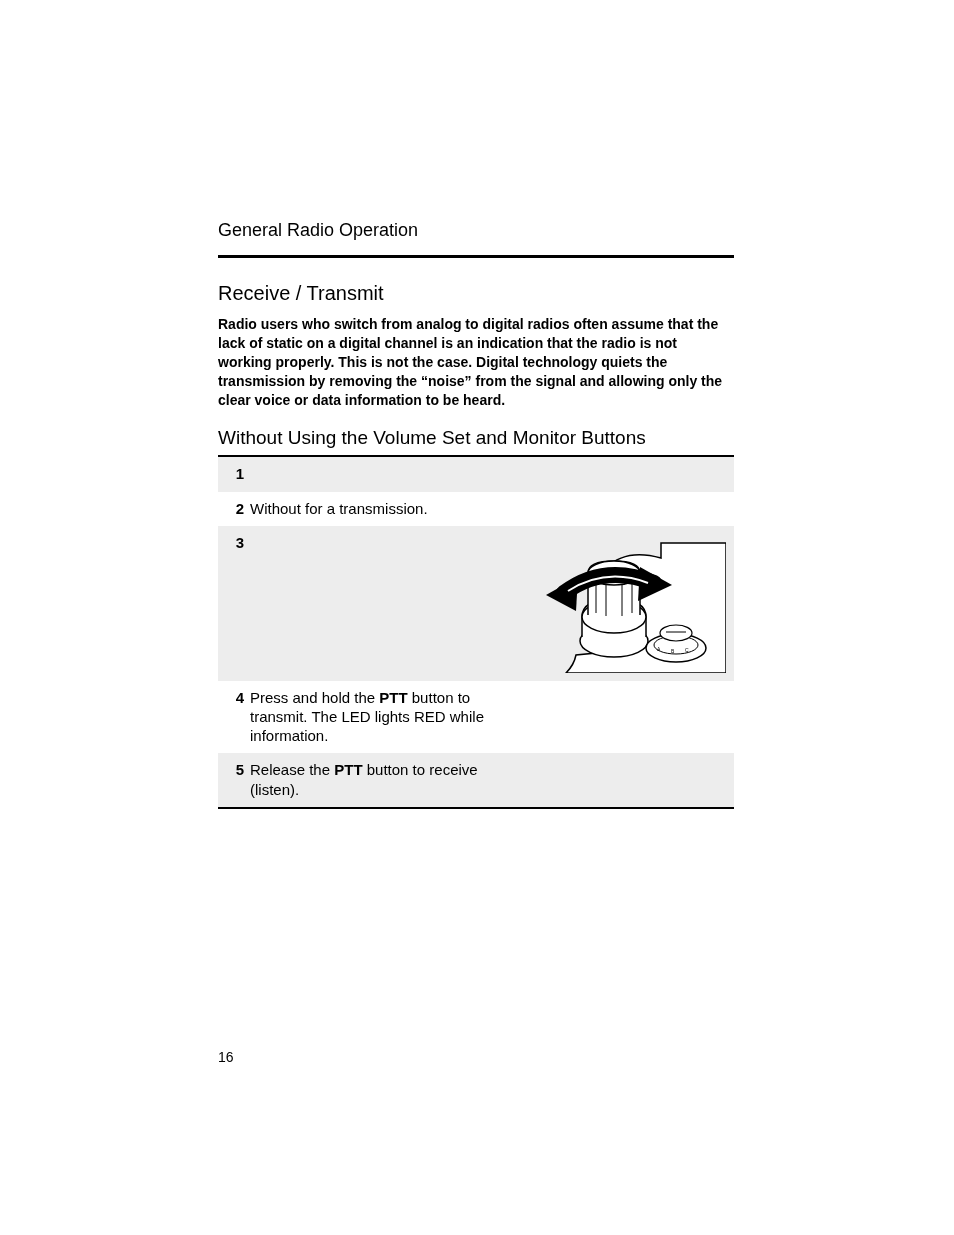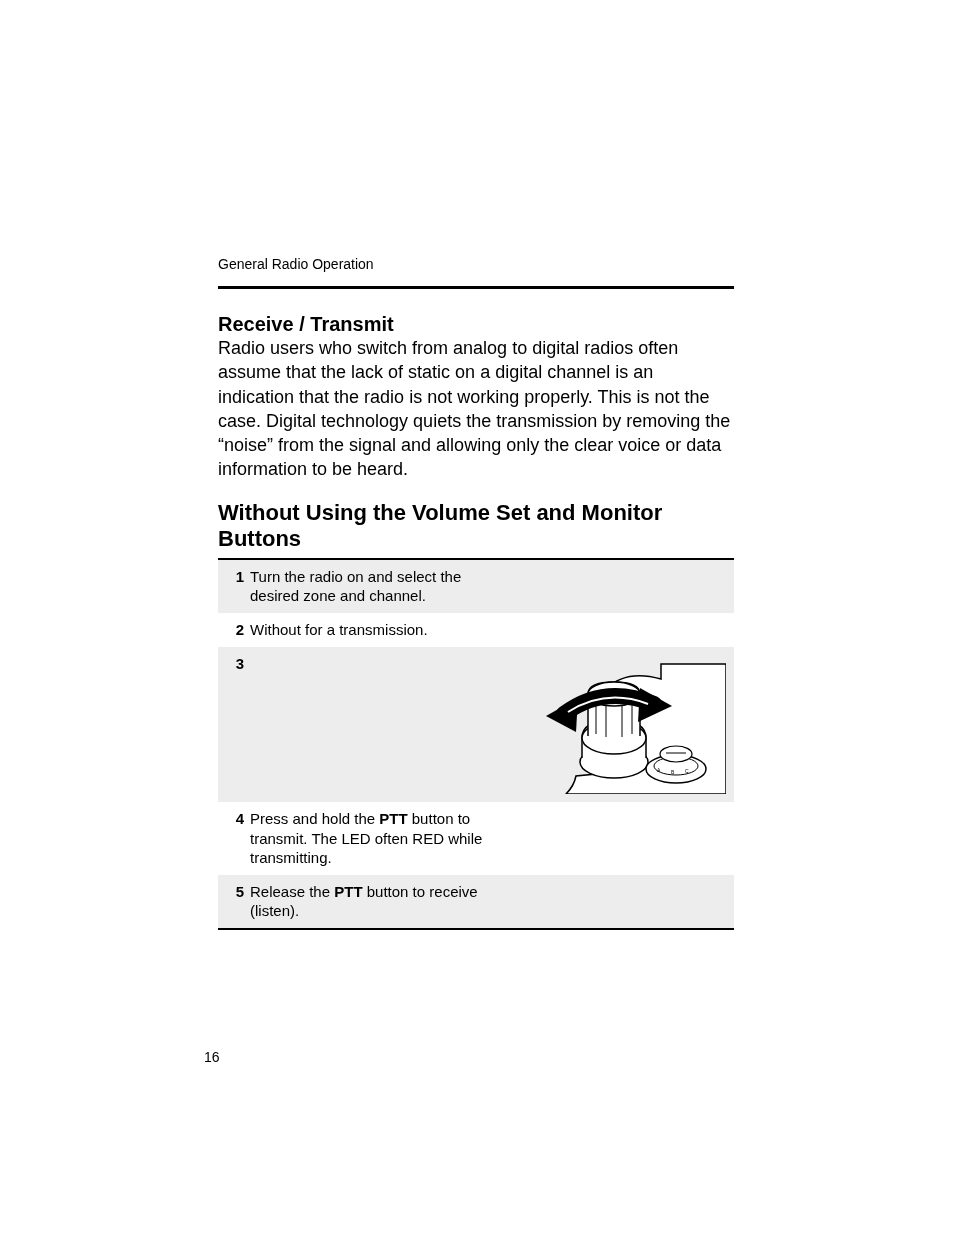--- a/index.html
+++ b/index.html
@@ -1,52 +1,49 @@
 <!DOCTYPE html>
 <html><head>
 <meta charset="utf-8">
 <style>
   * { box-sizing: border-box; margin: 0; padding: 0; }
   html, body { width: 954px; height: 1235px; background: #fff; font-family: Arial, Helvetica, sans-serif; color: #000; }
   .page { position: relative; width: 954px; height: 1235px; padding: 220px 220px 0 218px; }
-  .running-head { font-size: 14px; margin-bottom: 14px; margin-top: 36px; }
+  .running-head { font-size: 18px; margin-bottom: 14px; }
   .rule-thick { border: none; border-top: 3px solid #000; margin-bottom: 24px; }
-  .h1 { font-size: 20px; font-weight: bold; }
-  .para { font-size: 18px; line-height: 1.35; margin-bottom: 14px; }
-  .h2 { font-size: 22px; font-weight: bold; margin: 18px 0 6px 0; }
+  .h1 { font-size: 20px; font-weight: normal; margin-bottom: 10px; }
+  .para { font-size: 14px; line-height: 1.35; margin-bottom: 14px; font-weight: bold; }
+  .h2 { font-size: 19px; font-weight: normal; margin: 18px 0 6px 0; }
   .steps { width: 100%; border-top: 2px solid #000; border-bottom: 2px solid #000; }
   .step { display: flex; align-items: flex-start; padding: 7px 8px 8px 6px; font-size: 15px; line-height: 1.28; }
   .step.alt { background: #ededed; }
   .step .num { font-weight: bold; width: 26px; flex: 0 0 26px; text-align: right; padding-right: 6px; }
   .step .txt { flex: 0 0 236px; }
   .step .txt .bold { font-weight: bold; }
   .step .img { flex: 1; display: flex; justify-content: flex-end; align-items: flex-start; }
   .knob-svg { width: 200px; height: 140px; }
-  .page-num { position: absolute; left: 204px; bottom: 170px; font-size: 14px; }
+  .page-num { position: absolute; left: 218px; bottom: 170px; font-size: 14px; }
 </style>
 </head>
 <body>
 
 <div class="page">
 
   <div class="running-head">General Radio Operation</div>
   <hr class="rule-thick">
 
   <div class="h1">Receive / Transmit</div>
   <p class="para">Radio users who switch from analog to digital radios often assume that the lack of static on a digital channel is an indication that the radio is not working properly. This is not the case. Digital technology quiets the transmission by removing the “noise” from the signal and allowing only the clear voice or data information to be heard.</p>
 
   <div class="h2">Without Using the Volume Set and Monitor Buttons</div>
 
   <div class="steps">
 
     <div class="step alt">
       <div class="num">1</div>
-      <div class="txt">
-        <span>Turn the radio on and select the desired zone and channel.</span><span class="bold"></span><span></span>
-      </div>
     </div>
 
     <div class="step">
       <div class="num">2</div>
       <div class="txt">
         <span>Without for a transmission.</span><span class="bold"></span><span></span>
       </div>
     </div>
 
     <div class="step alt">
@@ -75,21 +72,21 @@
           <polygon points="20,62 52,44 50,78" fill="#000"></polygon>
           <polygon points="146,52 114,34 112,68" fill="#000"></polygon>
           <path d="M42 58 Q80 34 122 50" fill="none" stroke="#fff" stroke-width="2"></path>
         </svg>
       </div>
     </div>
 
     <div class="step">
       <div class="num">4</div>
       <div class="txt">
-        <span>Press and hold the </span><span class="bold">PTT</span><span> button to transmit. The LED often RED while transmitting.</span>
+        <span>Press and hold the </span><span class="bold">PTT</span><span> button to transmit. The LED lights RED while information.</span>
       </div>
     </div>
 
     <div class="step alt">
       <div class="num">5</div>
       <div class="txt">
         <span>Release the </span><span class="bold">PTT</span><span> button to receive (listen).</span>
       </div>
     </div>
 

